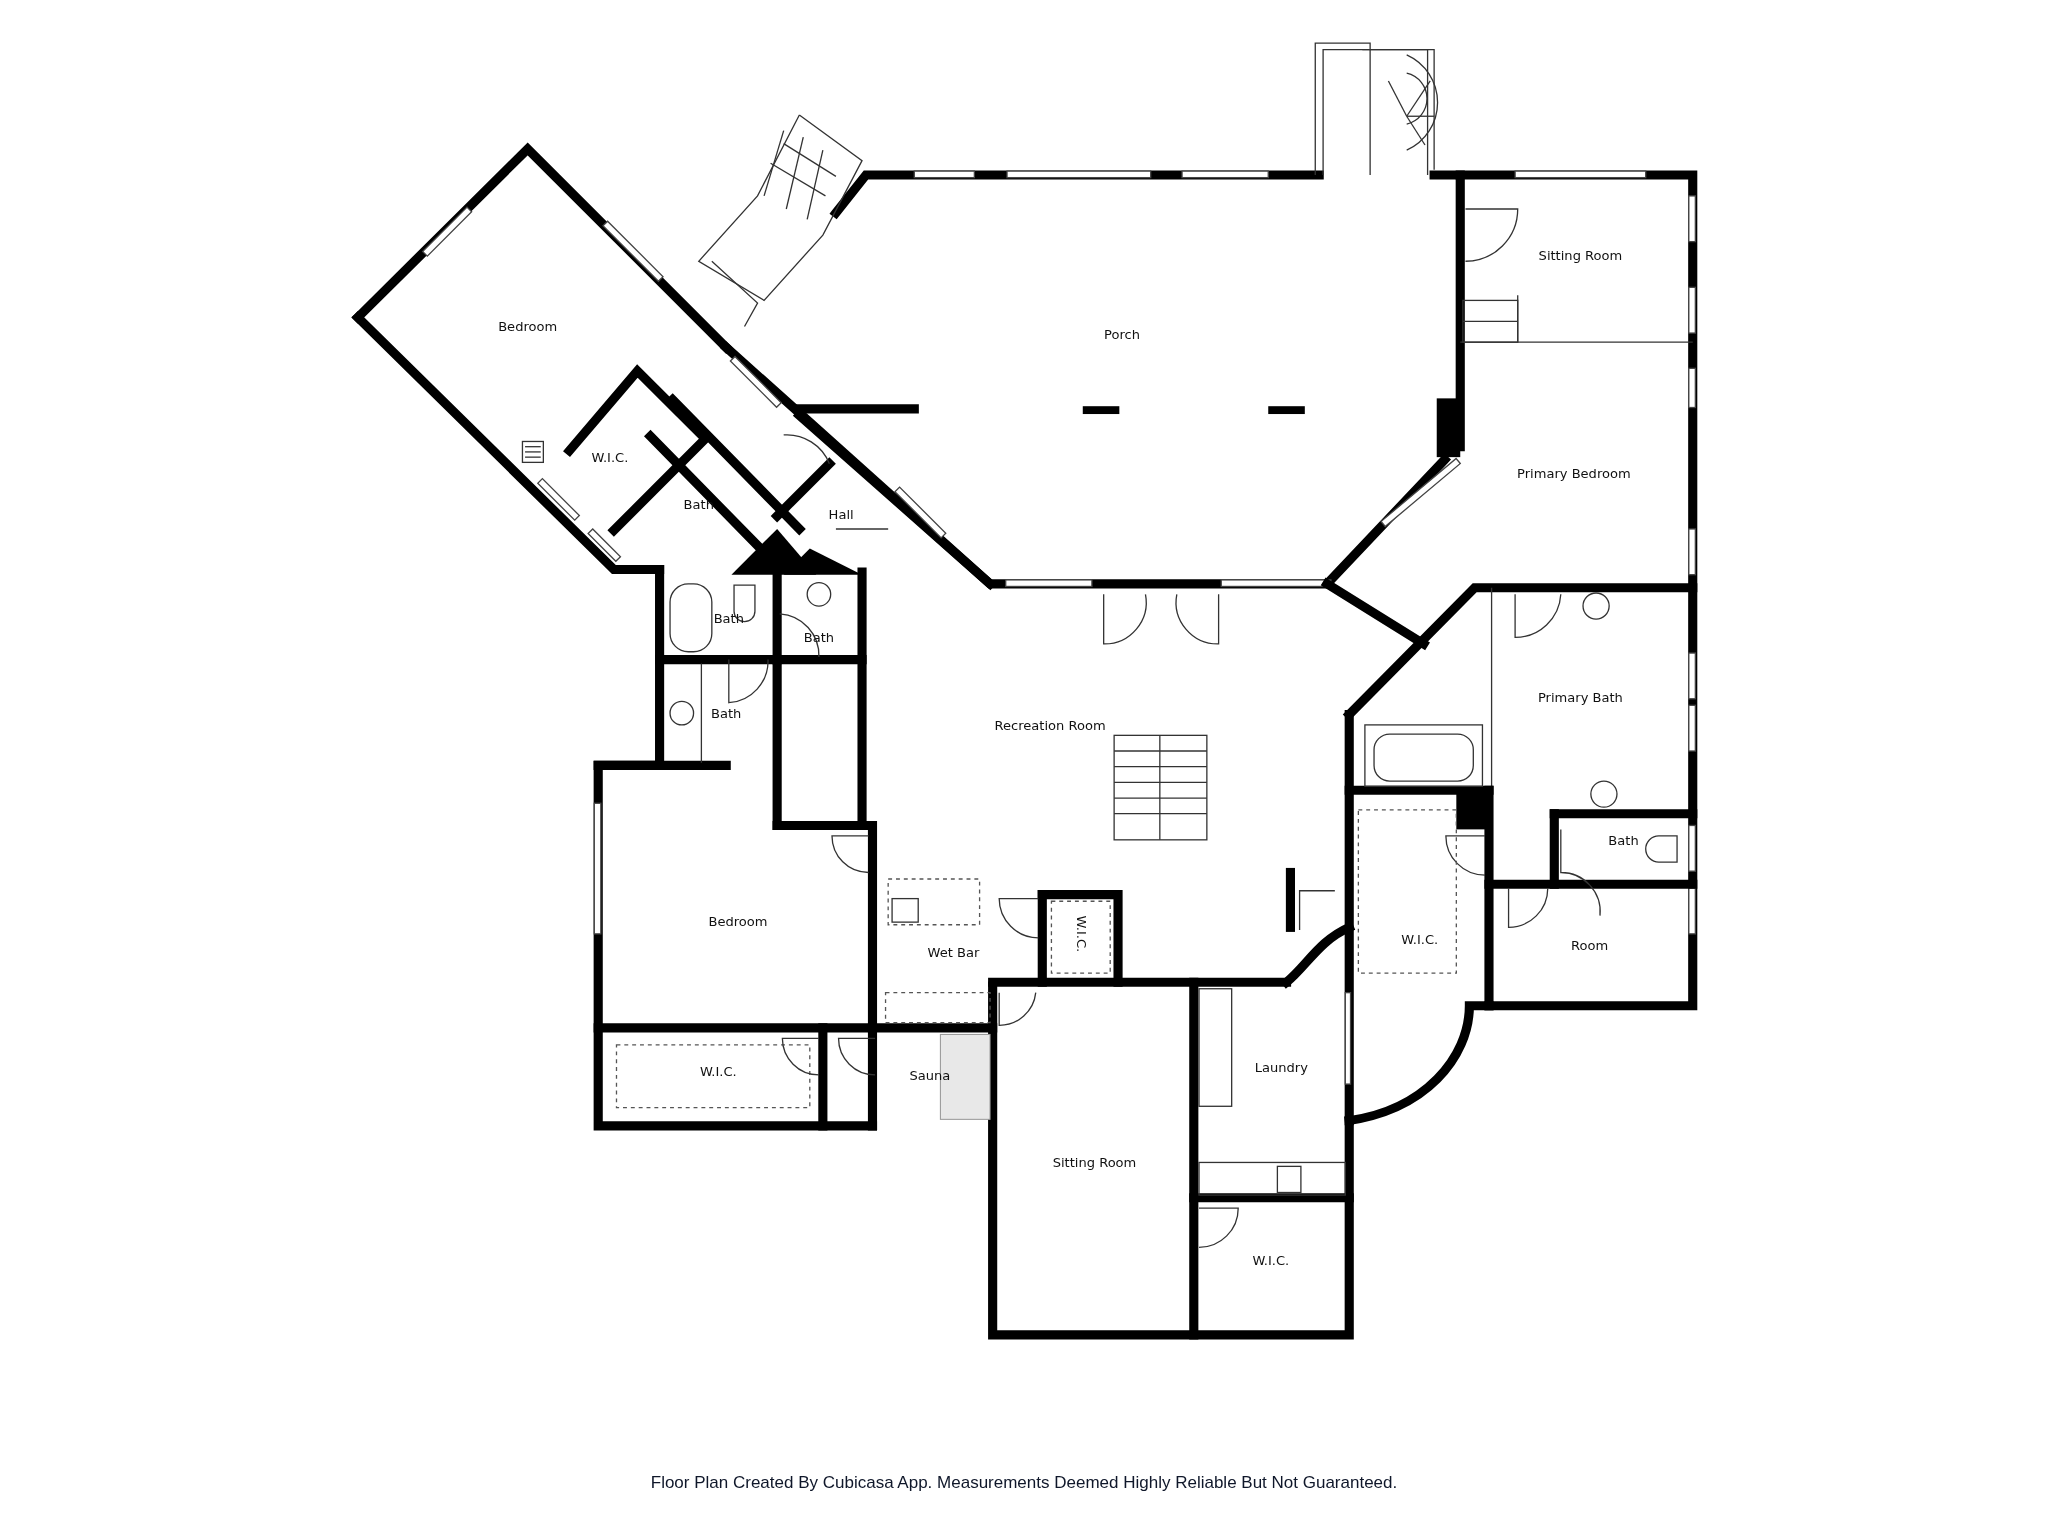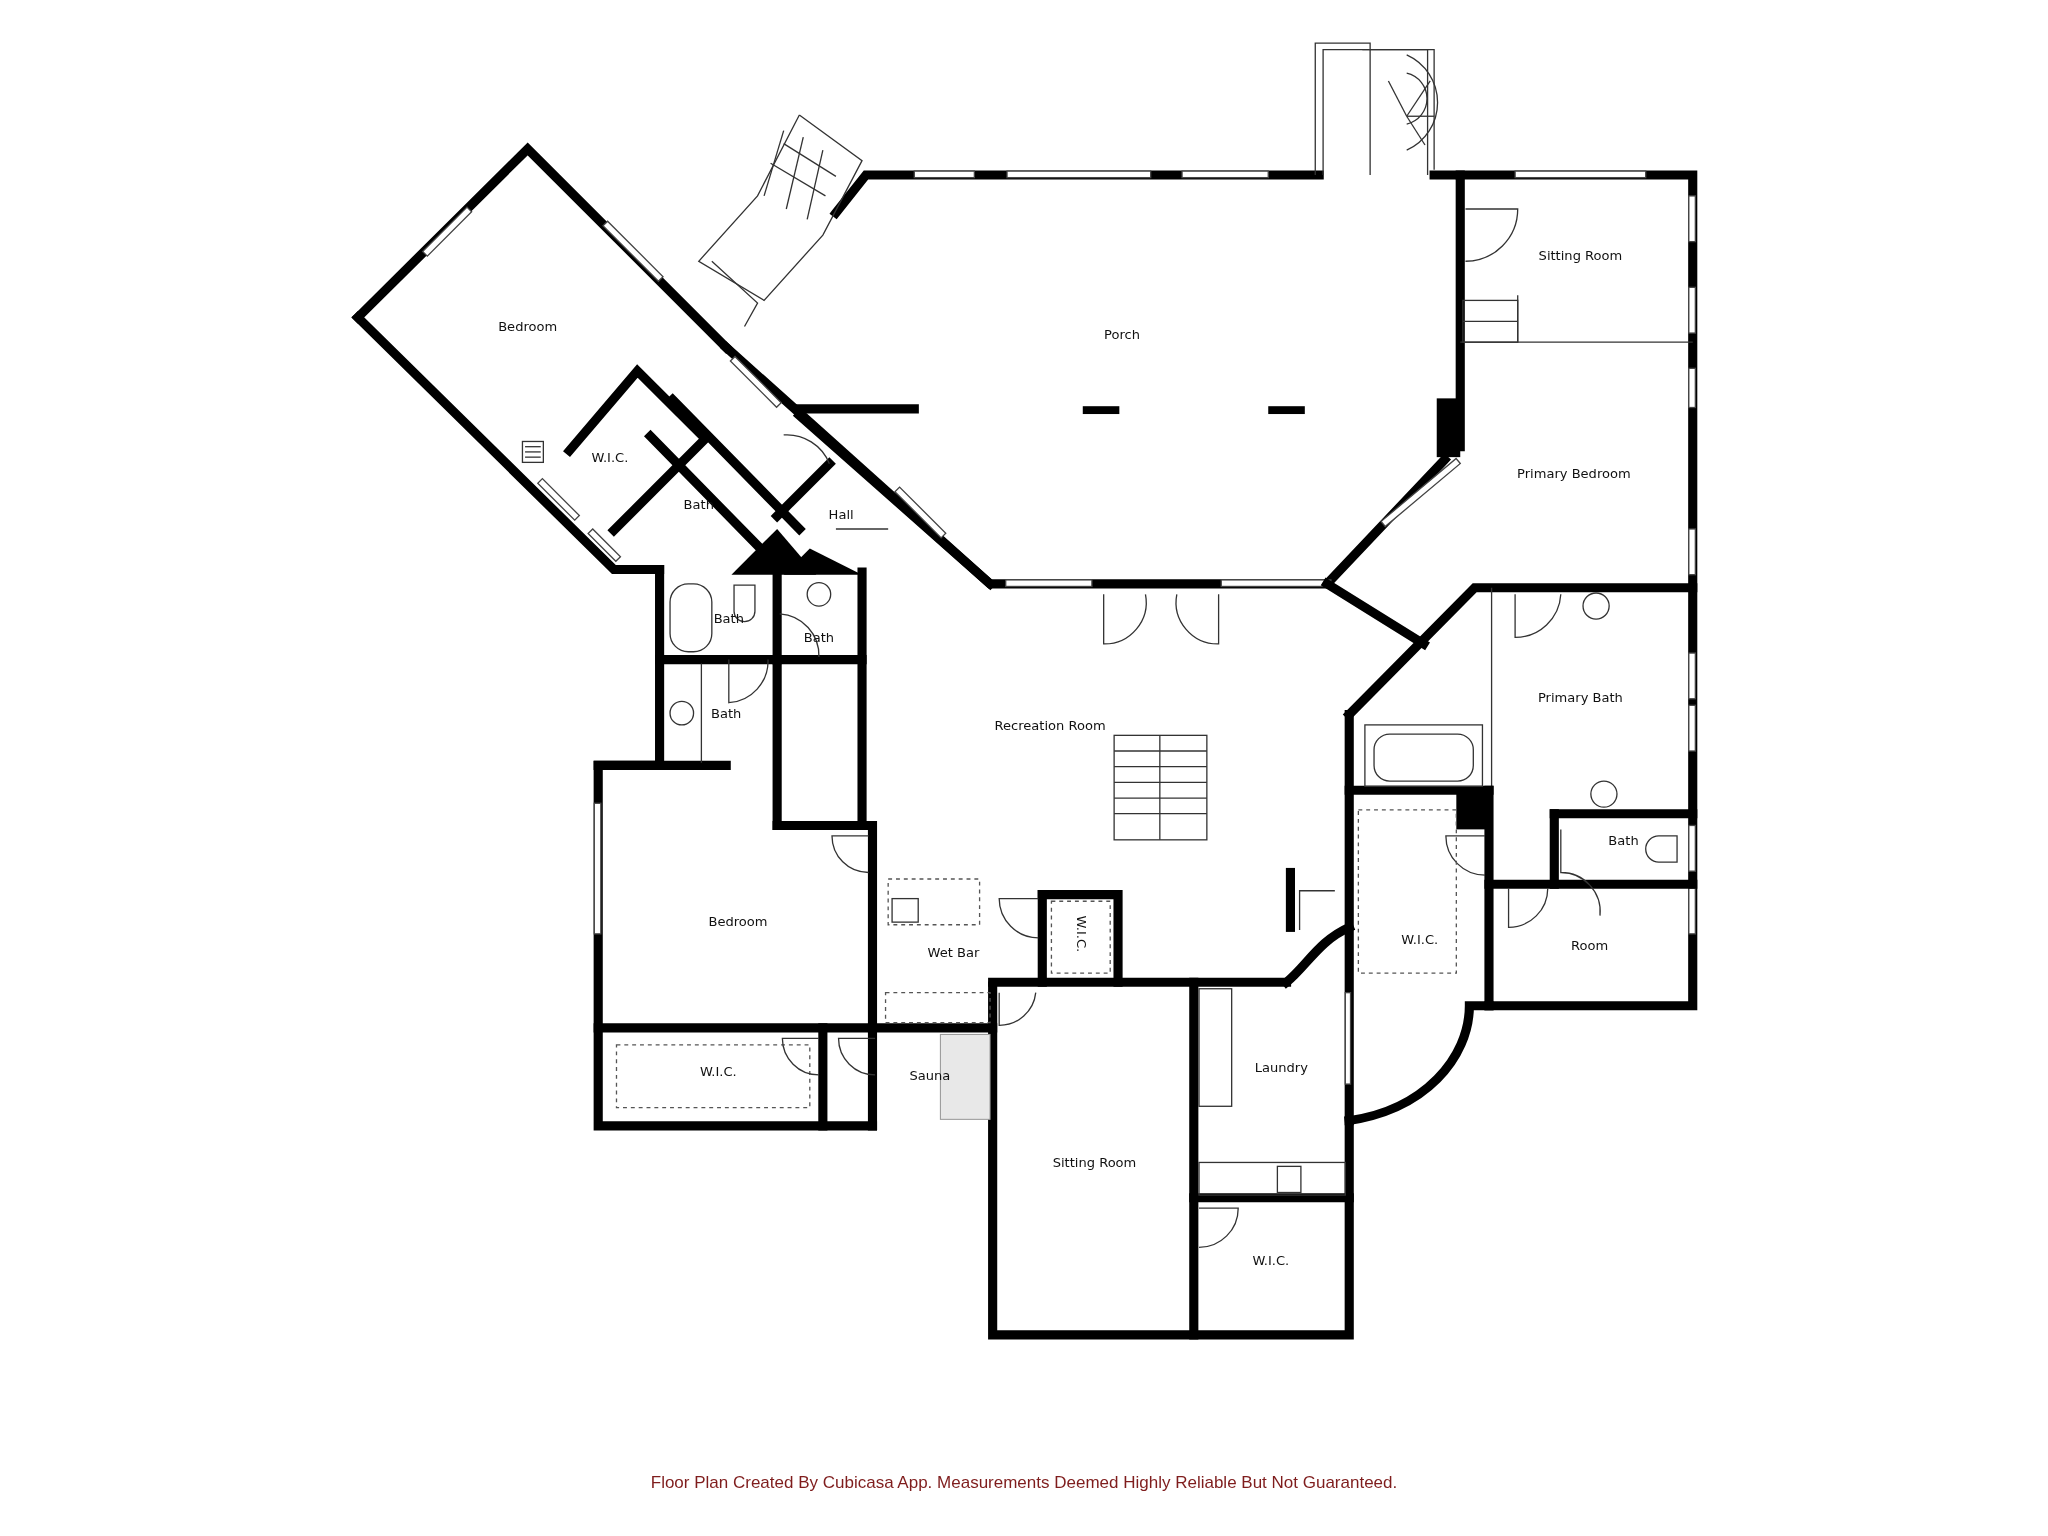--- a/index.html
+++ b/index.html
@@ -4,21 +4,21 @@
 <style>
   html,body{margin:0;padding:0;background:#ffffff;}
   body{width:2048px;height:1536px;overflow:hidden;position:relative;font-family:"DejaVu Sans",sans-serif;}
   #plan{position:absolute;left:0;top:0;width:2048px;height:1536px;}
   .wall{fill:none;stroke:#000;stroke-width:7;stroke-linejoin:miter;stroke-linecap:square;}
   .thin{fill:none;stroke:#333;stroke-width:1;}
   .dash{fill:none;stroke:#555;stroke-width:1;stroke-dasharray:3 3;}
   .win{fill:#fff;stroke:#444;stroke-width:1;}
   .solid{fill:#000;}
   .lbl{font-family:"DejaVu Sans",sans-serif;font-size:10px;fill:#111;text-anchor:middle;dominant-baseline:middle;}
-  .footer{position:absolute;left:0;width:2048px;top:1473px;text-align:center;font-family:"Liberation Sans",sans-serif;font-size:17px;color:#7f1d1d;}
+  .footer{position:absolute;left:0;width:2048px;top:1473px;text-align:center;font-family:"Liberation Sans",sans-serif;font-size:17px;color:#0f172a;}
 </style>
 </head>
 <body>
 
 <svg id="plan" viewBox="0 0 1568 1176" xmlns="http://www.w3.org/2000/svg">
 
   <g>
     <polyline class="wall" points="640,163 663,134 1010,134"></polyline>
     <polyline class="wall" points="1098,134 1118,134 1118,342 1106,342"></polyline>
     <polyline class="wall" points="1106,352 1016,447 758,447 612,318"></polyline>

